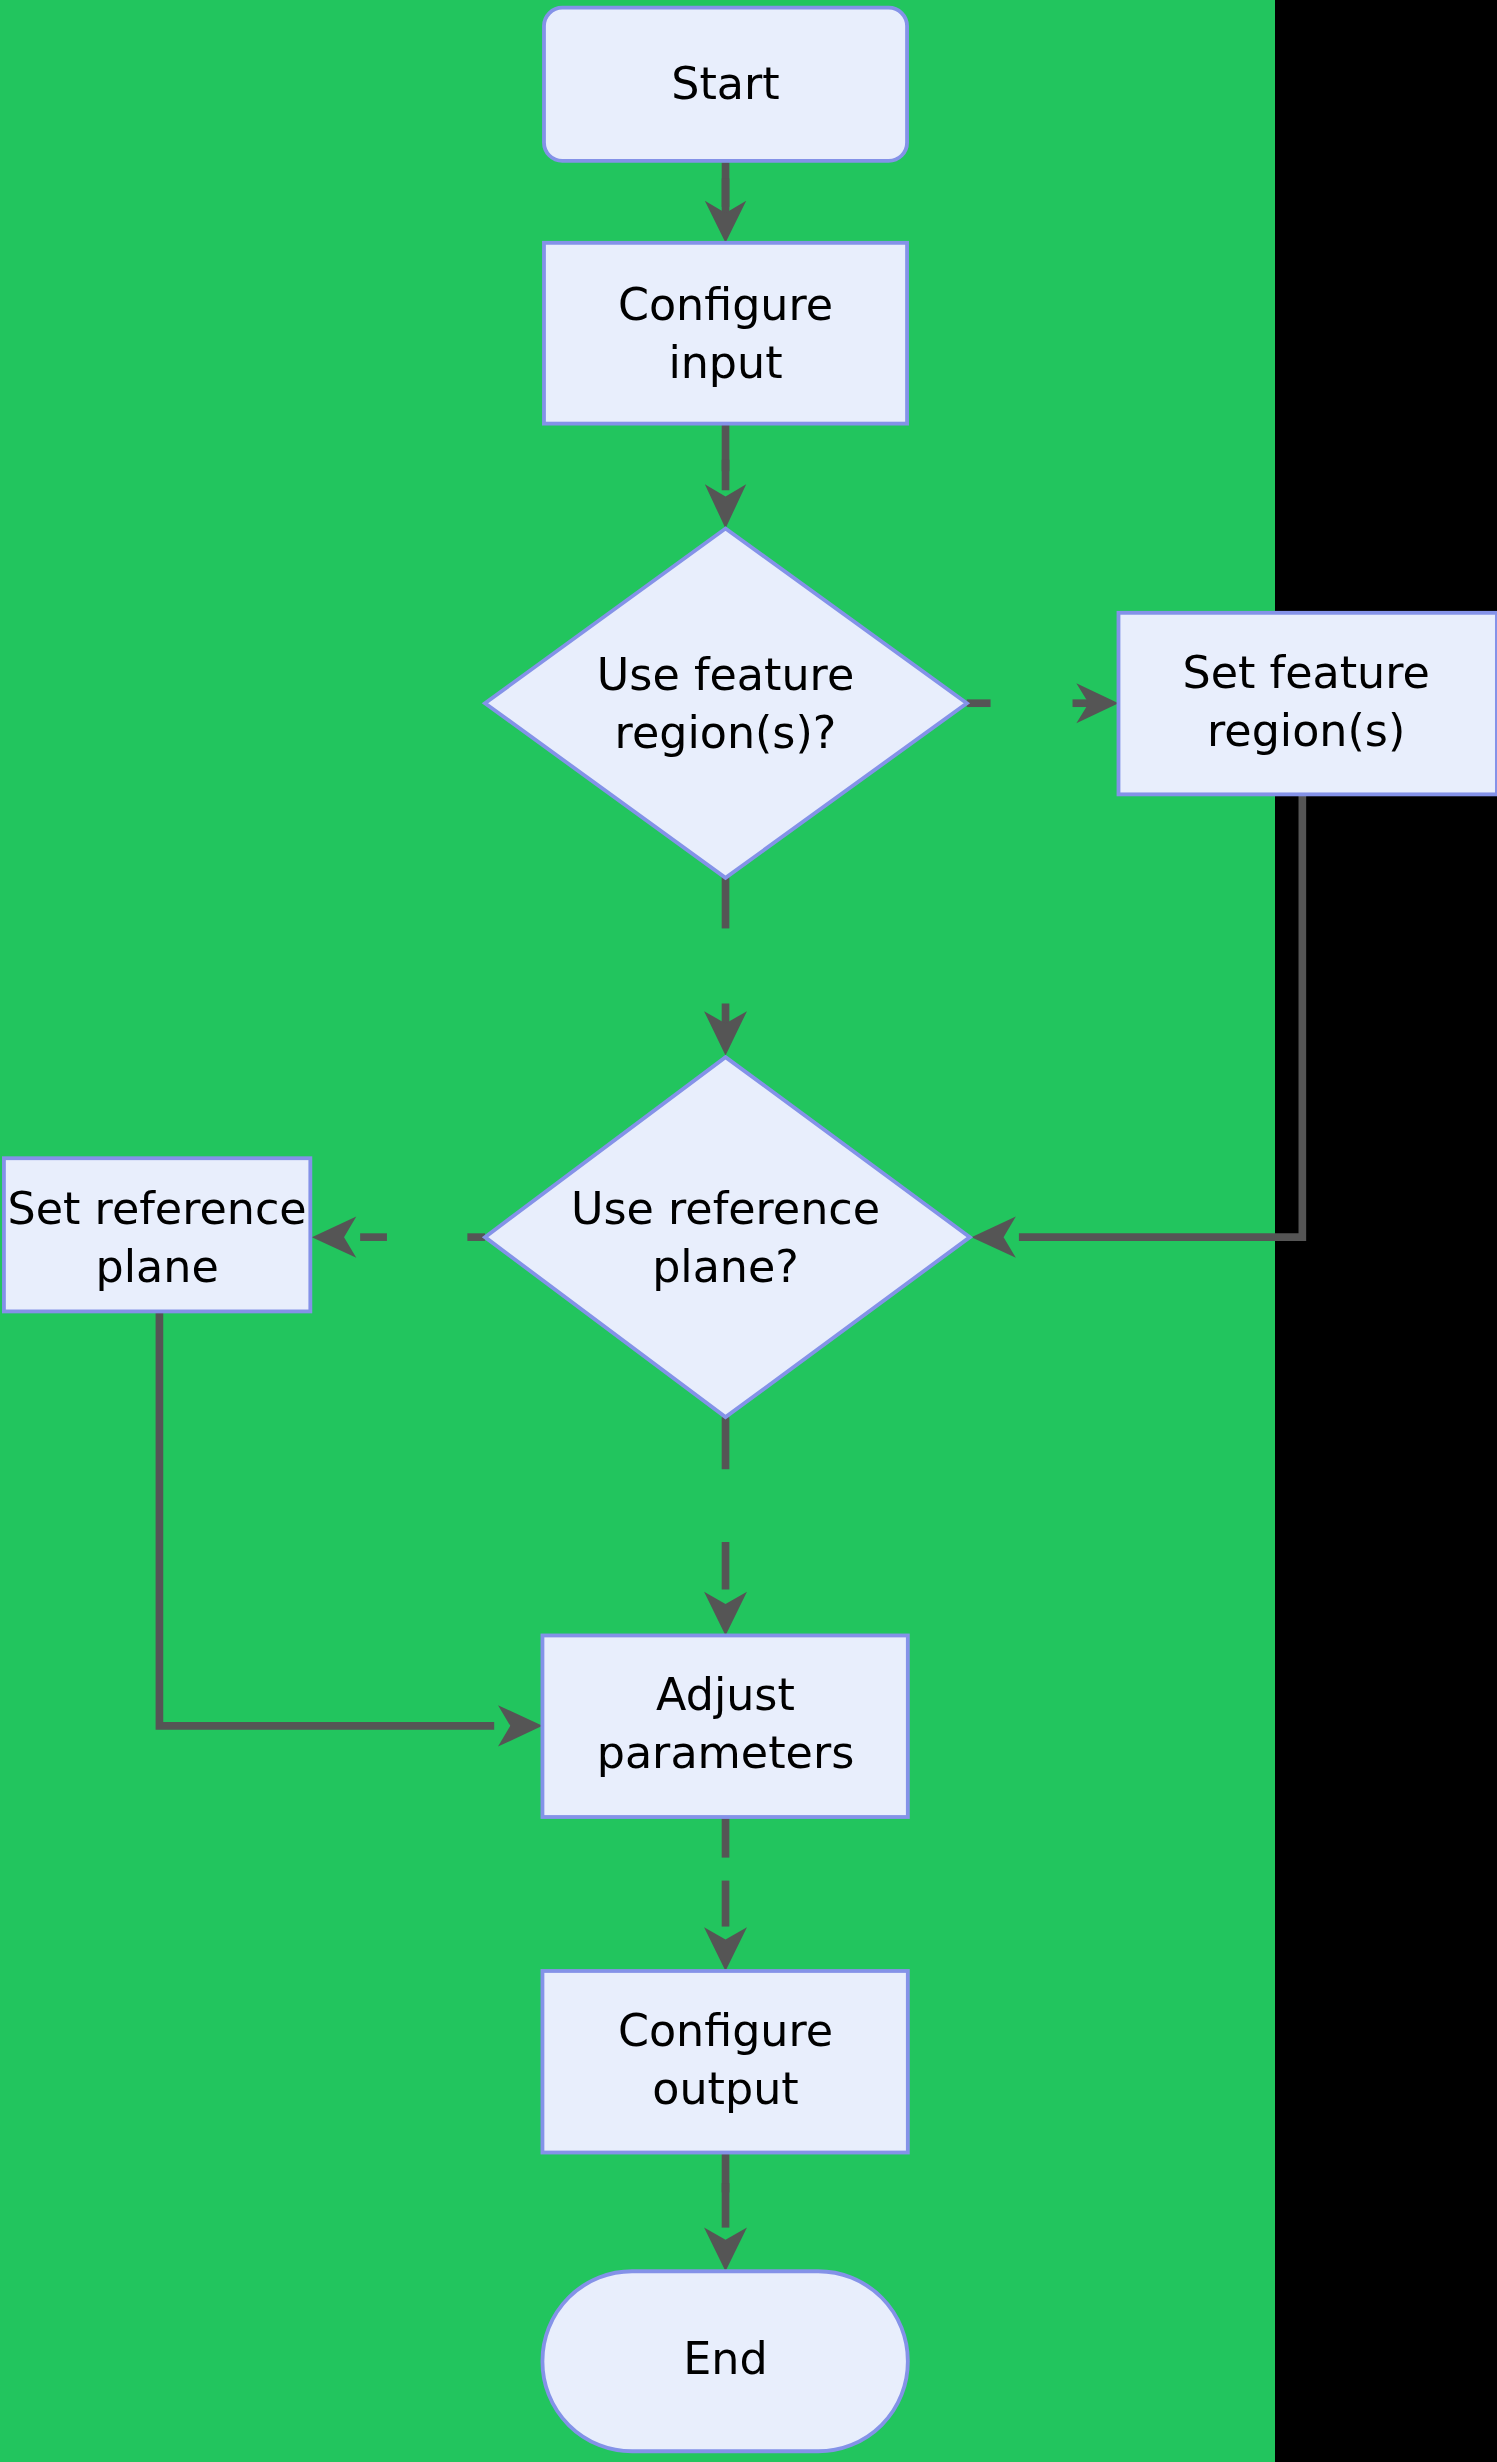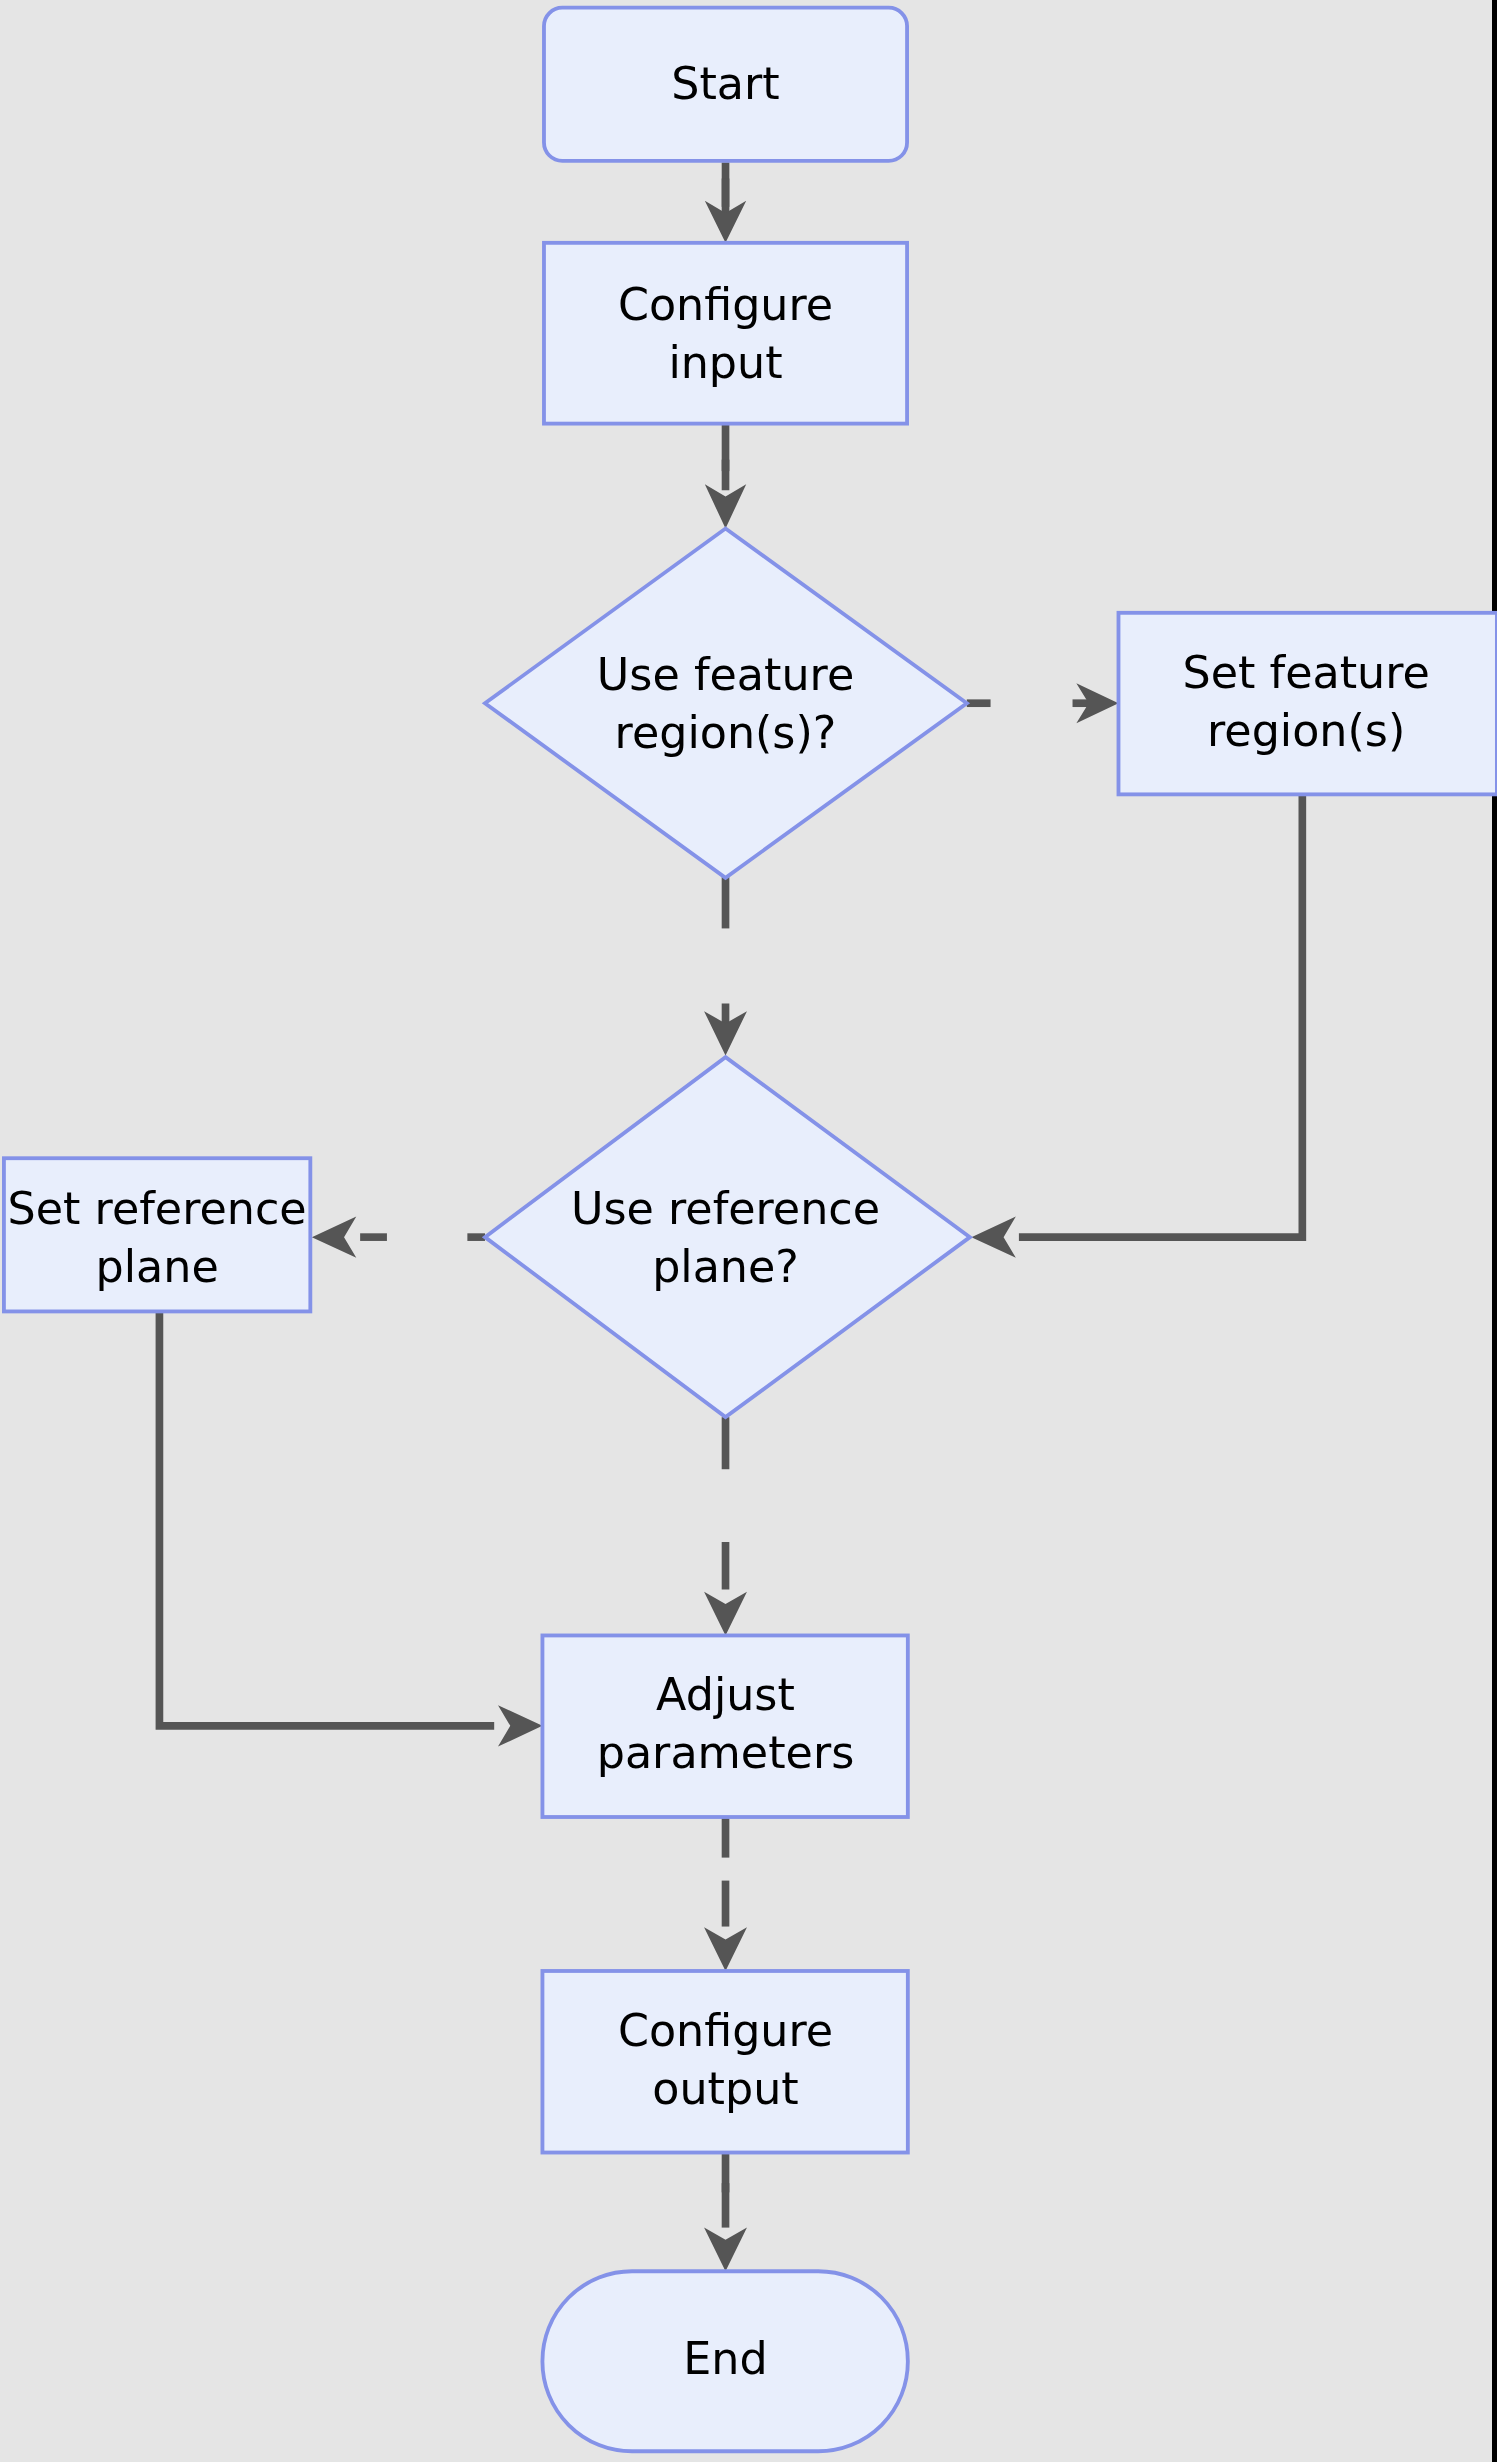--- a/index.html
+++ b/index.html
@@ -9,23 +9,23 @@
     background: #000000;
   }
   body {
     width: 1497px;
     height: 2462px;
     overflow: hidden;
     font-family: "DejaVu Sans", sans-serif;
   }
   #flowchart-root {
     position: relative;
-    width: 1492px;
+    width: 1275px;
     height: 2462px;
-    background: #e5e5e5;
+    background: #22c55e;
   }
   svg#flow-svg {
     display: block;
     width: 1497px;
     height: 2462px;
   }
   .node-shape {
     fill: #e8eefc;
     stroke: #8492e8;
     stroke-width: 5;

